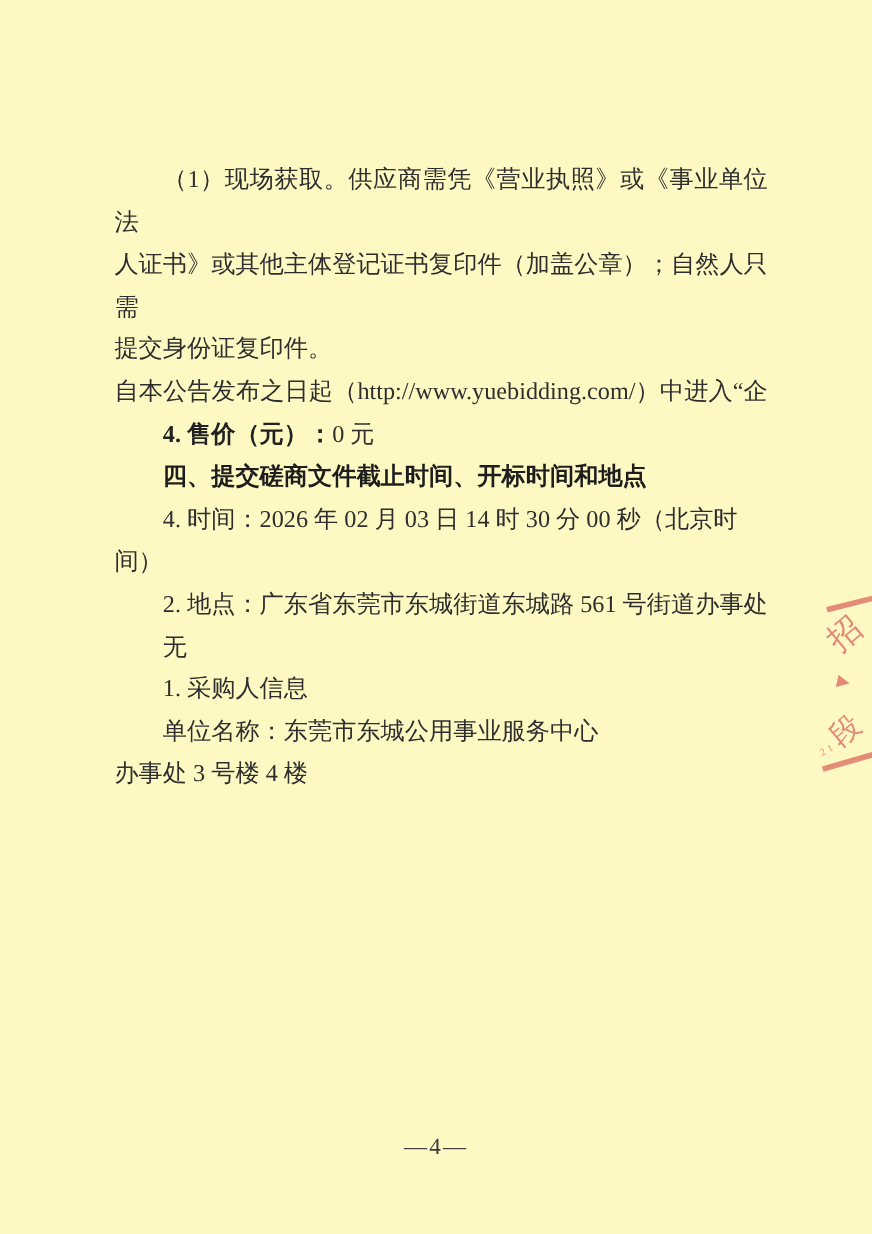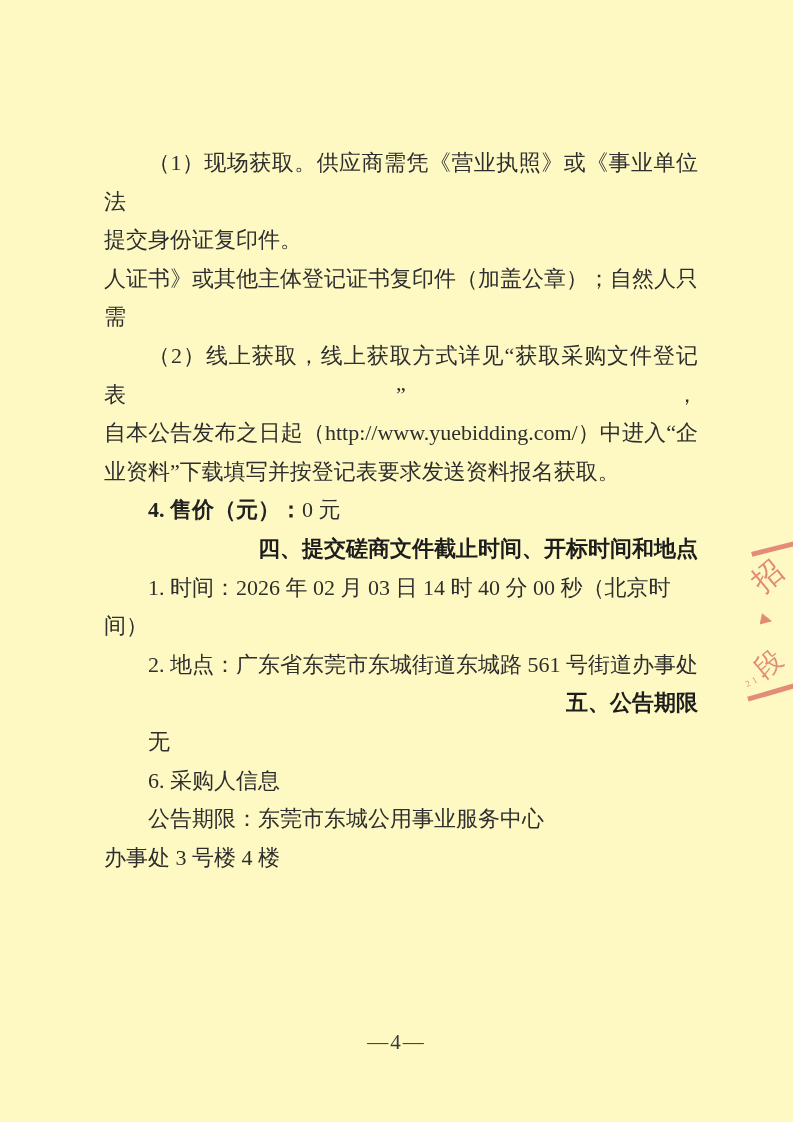--- a/index.html
+++ b/index.html
@@ -33,21 +33,20 @@
   .j {
     text-align: justify;
     text-align-last: justify;
     text-justify: inter-character;
   }
   
   .h {
     font-family: "Liberation Sans", "DejaVu Sans", sans-serif;
     font-weight: bold;
     color: #1d1d1d;
-    text-align: right;
   }
   .b { font-weight: bold; color: #222; }
 
   .page-num {
     position: absolute;
     top: 1030px;
     left: 0;
     width: 100%;
     text-align: center;
     font-size: 21px;
@@ -99,39 +98,36 @@
     transform: rotate(-16deg);
   }
 </style>
 </head>
 <body>
 
 <div class="page">
 
   <div class="content">
     <div class="ln ind j">（1）现场获取。供应商需凭《营业执照》或《事业单位法</div>
+    <div class="ln j">人证书》或其他主体登记证书复印件（加盖公章）；自然人只需</div>
     <div class="ln">提交身份证复印件。</div>
-    <div class="ln j">人证书》或其他主体登记证书复印件（加盖公章）；自然人只需</div>
 
-    <div class="ln ind j">（2）线上获取，线上获取方式详见“获取采购文件登记表”，</div>
     <div class="ln j">自本公告发布之日起（http://www.yuebidding.com/）中进入“企</div>
-    <div class="ln">业资料”下载填写并按登记表要求发送资料报名获取。</div>
 
     <div class="ln ind"><span class="b">4. 售价（元）：</span><span>0 元</span></div>
 
     <div class="ln ind h">四、提交磋商文件截止时间、开标时间和地点</div>
-    <div class="ln ind">1. 时间：2026 年 02 月 03 日 14 时 40 分 00 秒（北京时间）</div>
+    <div class="ln ind">4. 时间：2026 年 02 月 03 日 14 时 30 分 00 秒（北京时间）</div>
     <div class="ln ind j">2. 地点：广东省东莞市东城街道东城路 561 号街道办事处</div>
 
-    <div class="ln ind h">五、公告期限</div>
 
     <div class="ln ind">无</div>
 
-    <div class="ln ind">6. 采购人信息</div>
-    <div class="ln ind">公告期限：东莞市东城公用事业服务中心</div>
+    <div class="ln ind">1. 采购人信息</div>
+    <div class="ln ind">单位名称：东莞市东城公用事业服务中心</div>
     <div class="ln">办事处 3 号楼 4 楼</div>
 
   </div>
 
   <div class="stamp">
     <div class="arc-top"></div>
     <div class="char-top">招</div>
     <div class="arrow">▶</div>
     <div class="char-bottom">段</div>
     <div class="marks">21</div>

